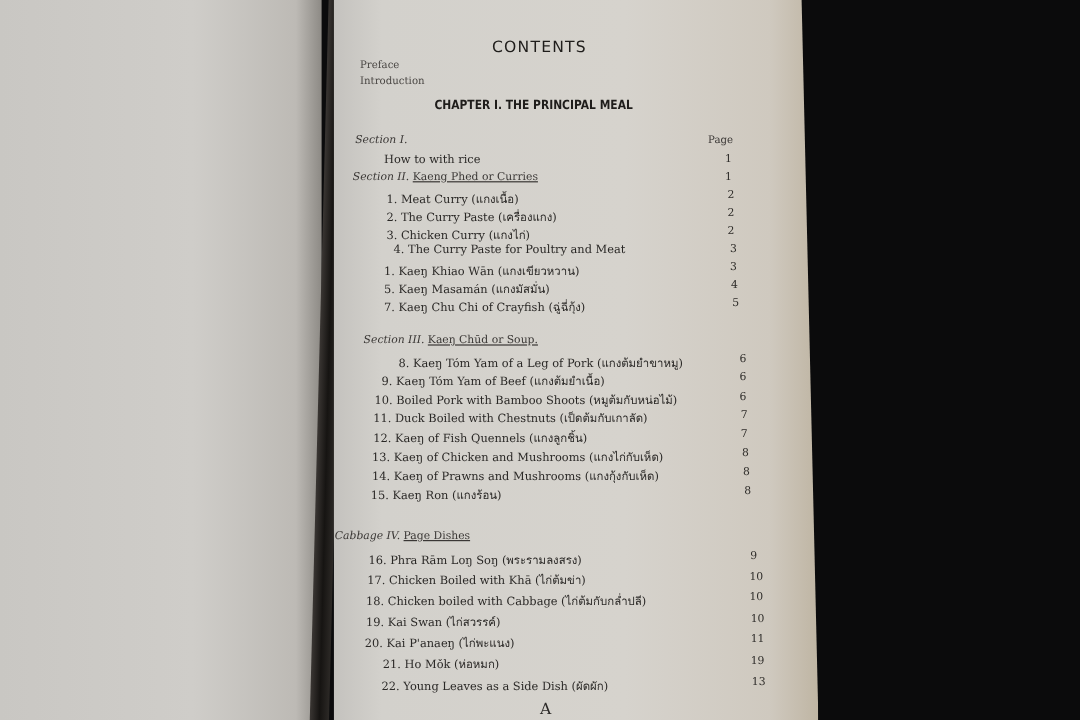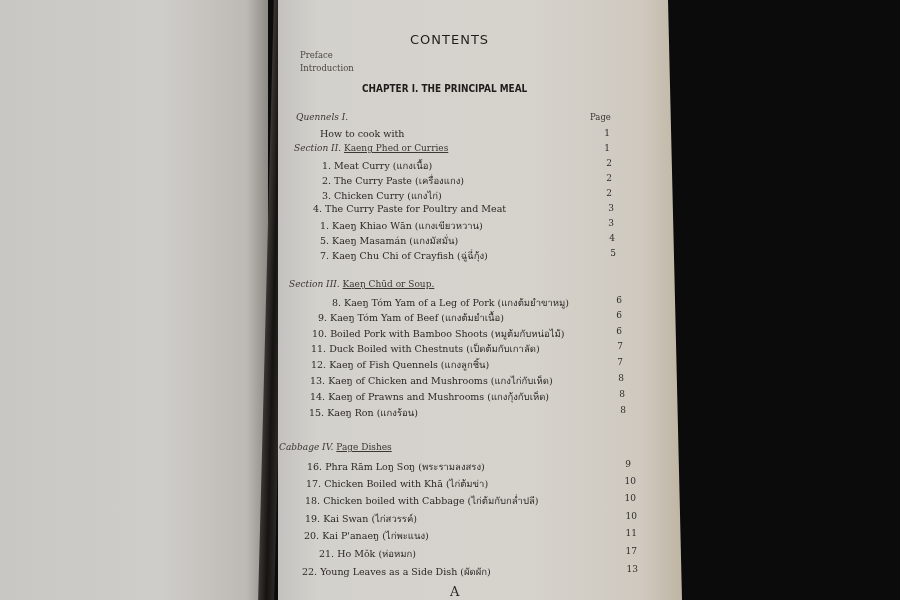--- a/index.html
+++ b/index.html
@@ -38,44 +38,44 @@
 
 <div class="left-page"></div>
 <div class="gutter"></div>
 <div class="right-page"></div>
 
 <div class="text contents-title">CONTENTS</div>
 <div class="text front" style="top:50px">Preface</div>
 <div class="text front" style="top:63px">Introduction</div>
 <div class="text chapter">CHAPTER I. THE PRINCIPAL MEAL</div>
 
-<div class="text section" style="left:296px;top:112px">Quennels I.</div>
+<div class="text section" style="left:296px;top:112px">Section I.</div>
 <div class="text page-label" style="left:590px;top:112px">Page</div>
-<div class="text entry" style="left:320px;top:128px">How to cook with</div>
+<div class="text entry" style="left:320px;top:128px">How to with rice</div>
 <div class="text page-col" style="left:580px;top:128px">1</div>
 
 <div class="text section" style="left:294px;top:143px"><span>Section II.</span> <span class="stitle">Kaeng Phed or Curries</span></div>
 <div class="text page-col" style="left:580px;top:143px">1</div>
 
 <div class="text entry" style="left:322px;top:158px">1. Meat Curry (แกงเนื้อ)</div>
 <div class="text page-col" style="left:582px;top:158px">2</div>
 <div class="text entry" style="left:322px;top:173px">2. The Curry Paste (เครื่องแกง)</div>
 <div class="text page-col" style="left:582px;top:173px">2</div>
 <div class="text entry" style="left:322px;top:188px">3. Chicken Curry (แกงไก่)</div>
 <div class="text page-col" style="left:582px;top:188px">2</div>
-<div class="text entry" style="left:313px;top:203px">4. The Curry Paste for Poultry and Meat</div>
+<div class="text entry" style="left:328px;top:203px">4. The Curry Paste for Poultry and Meat</div>
 <div class="text page-col" style="left:584px;top:203px">3</div>
 <div class="text entry" style="left:320px;top:218px">1. Kaeŋ Khiao Wān (แกงเขียวหวาน)</div>
 <div class="text page-col" style="left:584px;top:218px">3</div>
 <div class="text entry" style="left:320px;top:233px">5. Kaeŋ Masamán (แกงมัสมั่น)</div>
 <div class="text page-col" style="left:585px;top:233px">4</div>
 <div class="text entry" style="left:320px;top:248px">7. Kaeŋ Chu Chi of Crayfish (ฉู่ฉี่กุ้ง)</div>
 <div class="text page-col" style="left:586px;top:248px">5</div>
 
-<div class="text section" style="left:289px;top:279px"><span>Section III.</span> <span class="stitle">Kaeŋ Chūd or Soup.</span></div>
+<div class="text section" style="left:303px;top:279px"><span>Section III.</span> <span class="stitle">Kaeŋ Chūd or Soup.</span></div>
 
 <div class="text entry" style="left:332px;top:295px">8. Kaeŋ Tóm Yam of a Leg of Pork (แกงต้มยำขาหมู)</div>
 <div class="text page-col" style="left:592px;top:295px">6</div>
 <div class="text entry" style="left:318px;top:310px">9. Kaeŋ Tóm Yam of Beef (แกงต้มยำเนื้อ)</div>
 <div class="text page-col" style="left:592px;top:310px">6</div>
 <div class="text entry" style="left:312px;top:326px">10. Boiled Pork with Bamboo Shoots (หมูต้มกับหน่อไม้)</div>
 <div class="text page-col" style="left:592px;top:326px">6</div>
 <div class="text entry" style="left:311px;top:341px">11. Duck Boiled with Chestnuts (เป็ดต้มกับเกาลัด)</div>
 <div class="text page-col" style="left:593px;top:341px">7</div>
 <div class="text entry" style="left:311px;top:357px">12. Kaeŋ of Fish Quennels (แกงลูกชิ้น)</div>
@@ -93,17 +93,17 @@
 <div class="text page-col" style="left:601px;top:459px">9</div>
 <div class="text entry" style="left:306px;top:476px">17. Chicken Boiled with Khā (ไก่ต้มข่า)</div>
 <div class="text page-col" style="left:606px;top:476px">10</div>
 <div class="text entry" style="left:305px;top:493px">18. Chicken boiled with Cabbage (ไก่ต้มกับกล่ำปลี)</div>
 <div class="text page-col" style="left:606px;top:493px">10</div>
 <div class="text entry" style="left:305px;top:511px">19. Kai Swan (ไก่สวรรค์)</div>
 <div class="text page-col" style="left:607px;top:511px">10</div>
 <div class="text entry" style="left:304px;top:528px">20. Kai P'anaeŋ (ไก่พะแนง)</div>
 <div class="text page-col" style="left:607px;top:528px">11</div>
 <div class="text entry" style="left:319px;top:546px">21. Ho Mǒk (ห่อหมก)</div>
-<div class="text page-col" style="left:607px;top:546px">17</div>
-<div class="text entry" style="left:302px;top:564px">22. Young Leaves as a Side Dish (ผัดผัก)</div>
+<div class="text page-col" style="left:607px;top:546px">19</div>
+<div class="text entry" style="left:318px;top:564px">22. Young Leaves as a Side Dish (ผัดผัก)</div>
 <div class="text page-col" style="left:608px;top:564px">13</div>
 
 <div class="text sig">A</div>
 
 </body></html>

